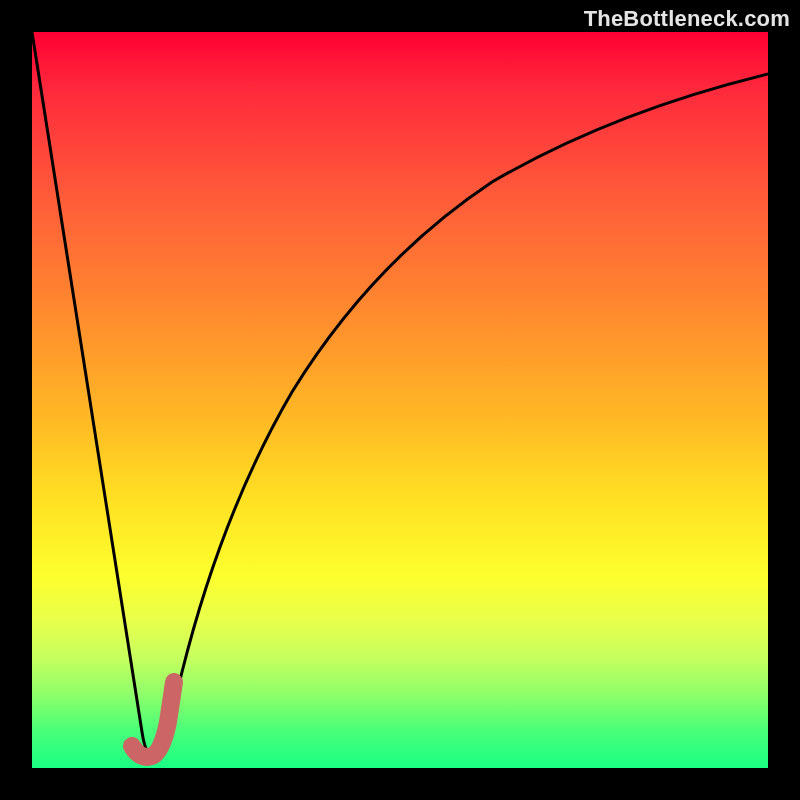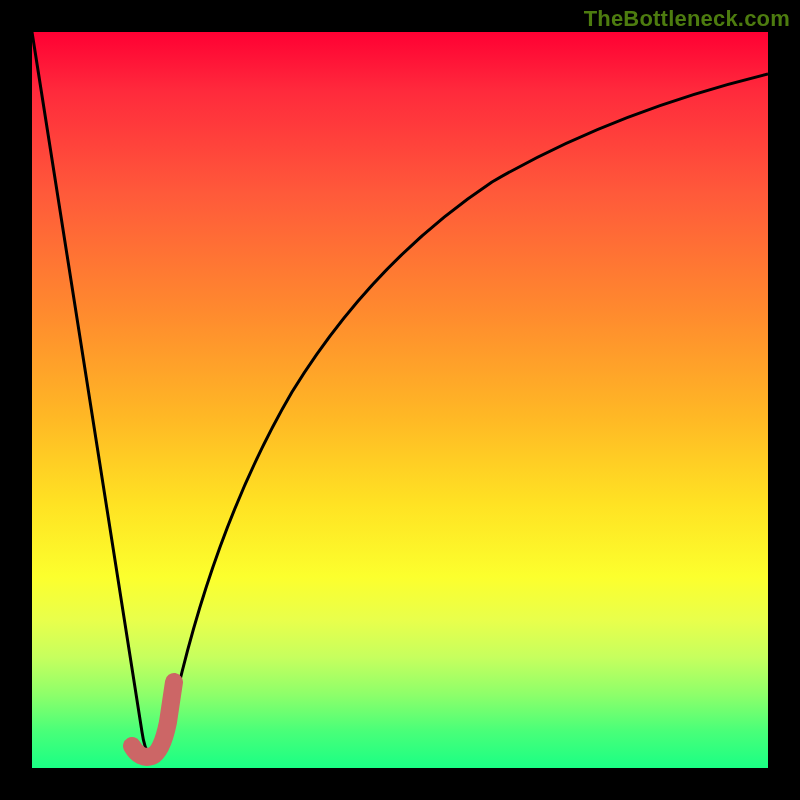--- a/index.html
+++ b/index.html
@@ -39,21 +39,21 @@
       #c6ff5e 85%,
       #8eff6a 90%,
       #49ff79 95%,
       #1aff84 100%
     );
   }
   .watermark {
     position: absolute;
     top: 6px;
     right: 10px;
-    color: #4d7c0f;
+    color: #e5e5e5;
     font-size: 22px;
     font-weight: 600;
     letter-spacing: 0.2px;
     user-select: none;
   }
   svg.curve {
     position: absolute;
     left: 0;
     top: 0;
     width: 736px;

